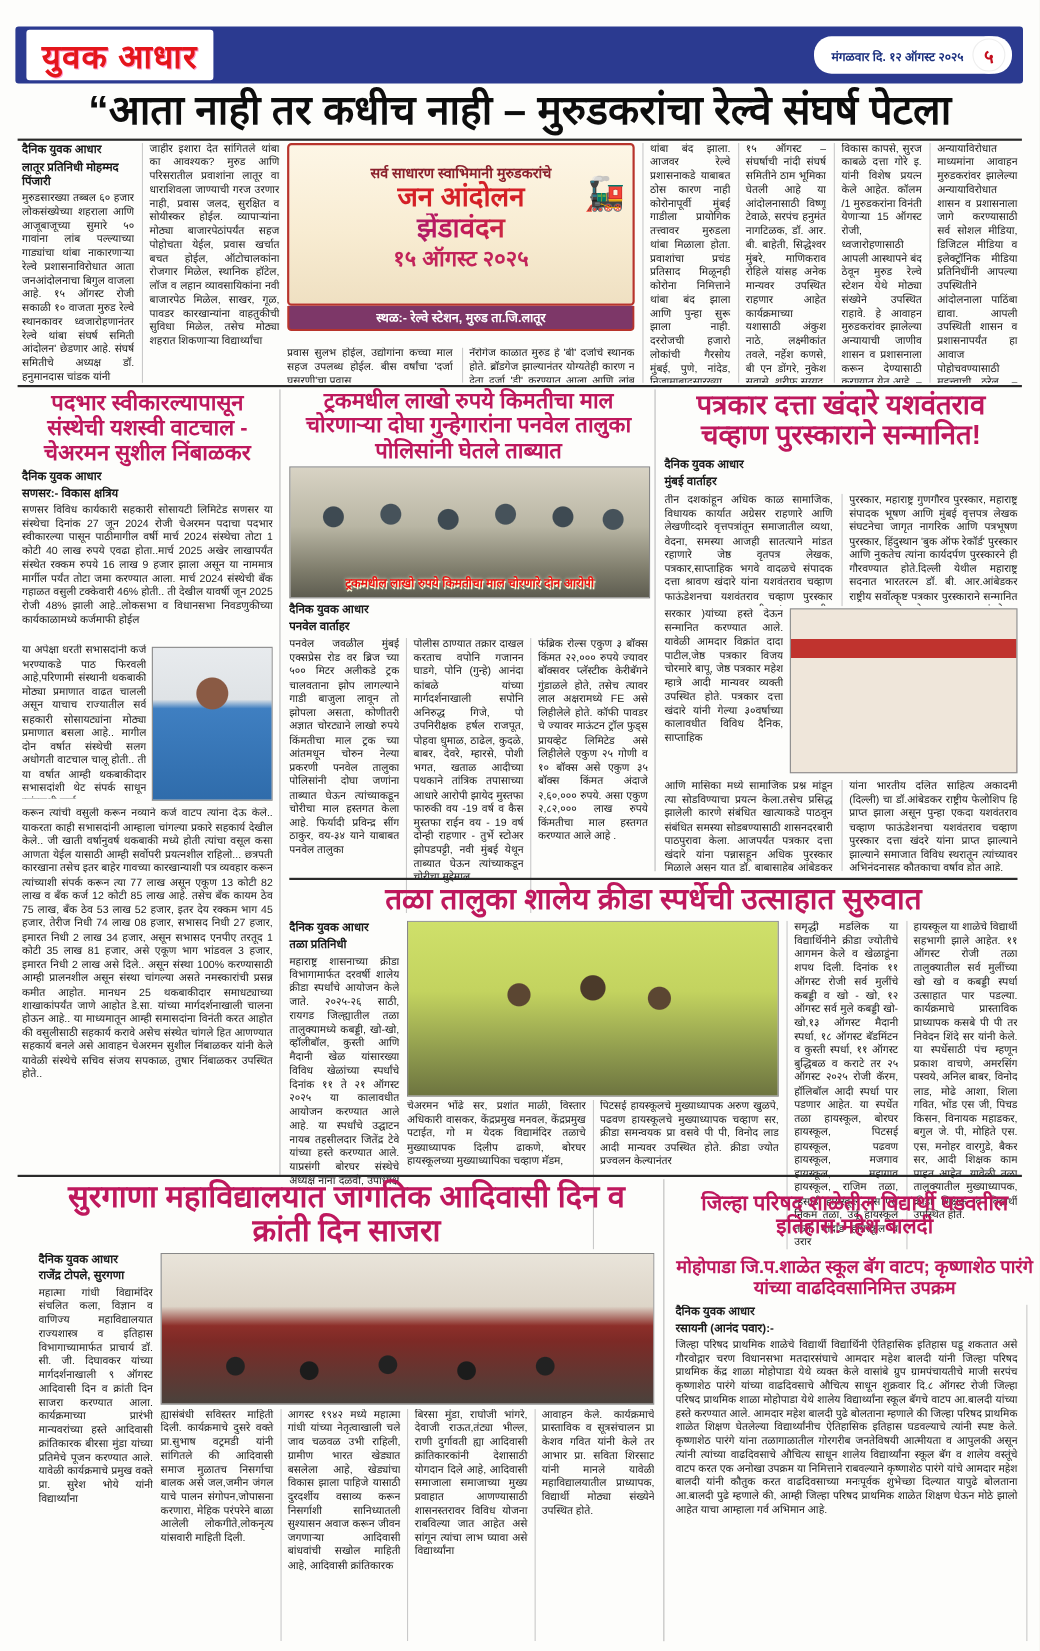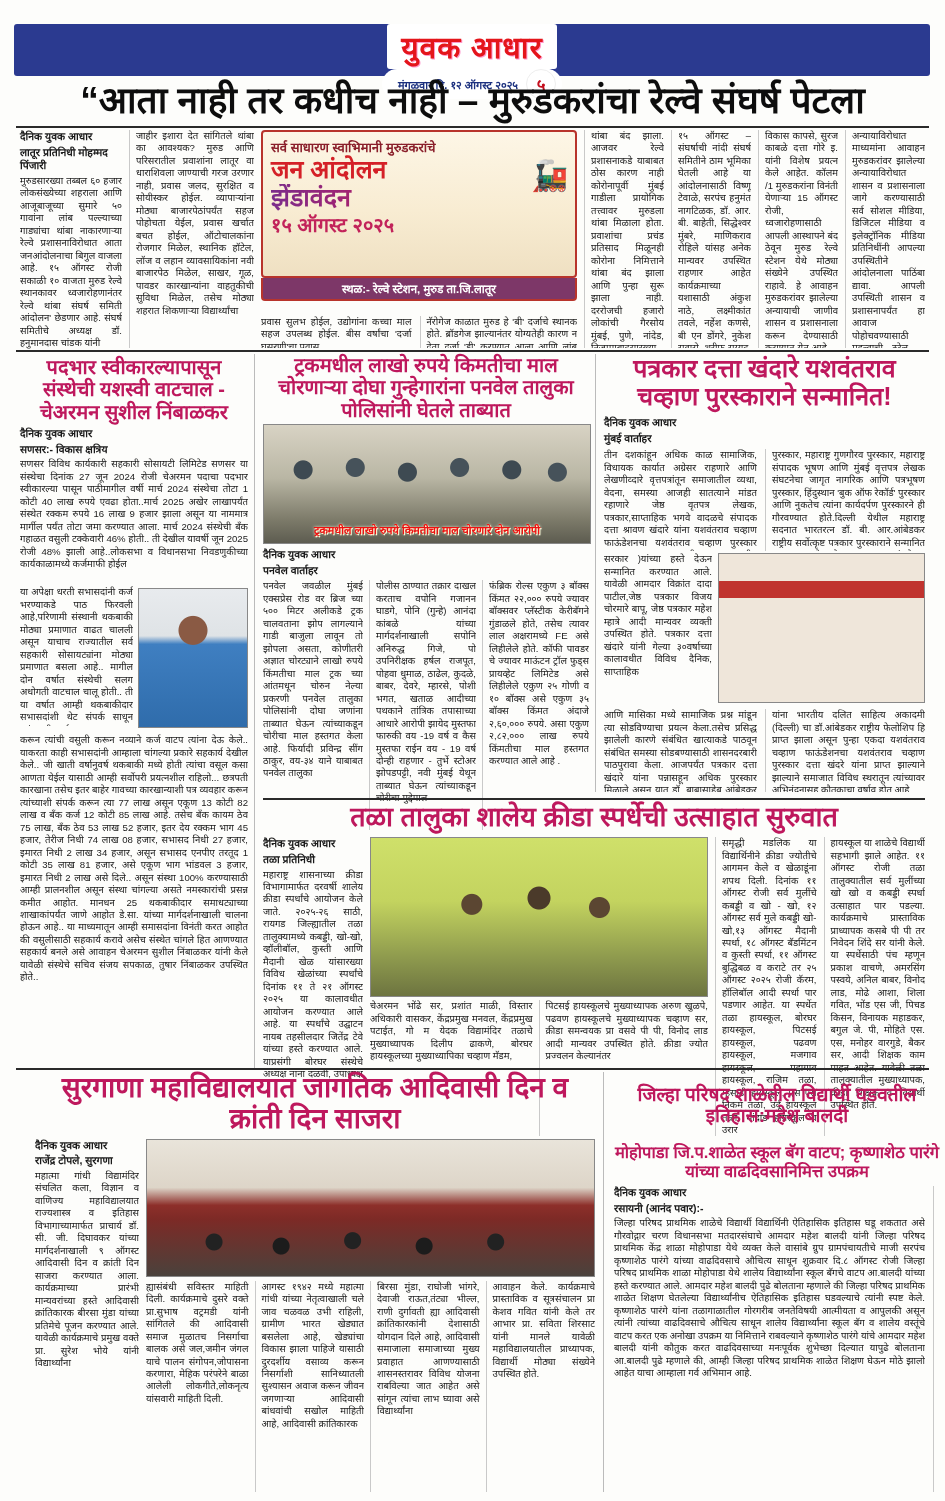--- a/index.html
+++ b/index.html
@@ -1,20 +1,20 @@
 <!DOCTYPE html>
 <html><head>
 <meta charset="utf-8">
 <style>
   html,body{margin:0;padding:0;background:#f2f2ee;}
   .page{position:relative;width:945px;height:1501px;background:#fdfdfb;margin:0 auto;
         font-family:"Liberation Sans","DejaVu Sans",sans-serif;color:#1a1a1a;overflow:hidden;}
   
   .topbar{position:absolute;left:14px;top:24px;width:916px;height:52px;background:#2b3a90;
-          border-radius:3px;display:flex;align-items:center;justify-content:space-between;padding:0 10px;box-sizing:border-box;flex-direction:column;}
+          border-radius:3px;display:flex;align-items:center;justify-content:space-between;padding:0 10px;box-sizing:border-box;}
   .logo-box{background:#fff;border-radius:3px;padding:2px 14px;height:42px;display:flex;align-items:center;}
   .logo-text{font-size:30px;font-weight:bold;color:#e4151b;text-shadow:1px 1px 0 #f9c;letter-spacing:1px;}
   .date-pill{background:#fff;border-radius:16px;height:34px;display:flex;align-items:center;padding:0 6px 0 16px;gap:8px;}
   .date-text{color:#1a2f7e;font-weight:bold;font-size:11px;}
   .page-num{width:28px;height:28px;border-radius:50%;background:#fff;border:1px solid #eee;
             color:#c40f1e;font-weight:bold;font-size:17px;display:flex;align-items:center;justify-content:center;box-shadow:0 0 0 2px #fff;}
   
   .main-headline{position:absolute;left:20px;top:82px;width:905px;margin:0;text-align:center;
                  font-size:37px;line-height:1.05;font-weight:bold;color:#0d0d0d;}
   .rule{position:absolute;left:16px;width:913px;height:0;border-top:2px solid #2a2a2a;}
@@ -24,21 +24,21 @@
   .colsep{border-left:1px solid #c9c9c9;padding-left:6px;}
   .sec-head{font-weight:bold;color:#be185d;margin:0;text-align:center;line-height:1.12;}
   
   .top-section{position:absolute;left:20px;top:130px;width:905px;height:218px;display:flex;gap:7px;}
   .top-section .c1{width:102px;}
   .top-section .c2{width:118px;}
   .top-ad-wrap{width:316px;display:flex;flex-direction:column;}
   .top-section .cr{flex:1;}
   
   .ad-box{border:2px solid #b8342c;border-radius:4px;background:linear-gradient(180deg,#fdf6e6 0%,#f8ecd2 55%,#efe0c2 100%);
-          height:148px;position:relative;padding:6px 8px;box-sizing:border-box;overflow:hidden;}
+          height:148px;position:relative;padding:16px 8px;box-sizing:border-box;text-align:center;overflow:hidden;}
   .ad-l1{color:#8a1f2b;font-weight:bold;font-size:13px;}
   .ad-l2{color:#d42027;font-weight:bold;font-size:25px;line-height:1.1;}
   .ad-train{position:absolute;right:6px;top:26px;font-size:30px;}
   .ad-l3{font-weight:bold;font-size:25px;line-height:1.1;
          background:linear-gradient(90deg,#7b2d8b,#c2185b,#e65100);-webkit-background-clip:text;background-clip:text;color:transparent;}
   .ad-l4{color:#c2235a;font-weight:bold;font-size:20px;}
   .ad-venue{background:#7d3768;color:#fff;font-weight:bold;font-size:11.5px;text-align:center;
             padding:3px 2px;border:2px solid #b8342c;border-top:none;border-radius:0 0 4px 4px;}
   .below-ad{display:flex;gap:8px;margin-top:15px;flex:1;overflow:hidden;}
   .below-ad .col{flex:1;}

